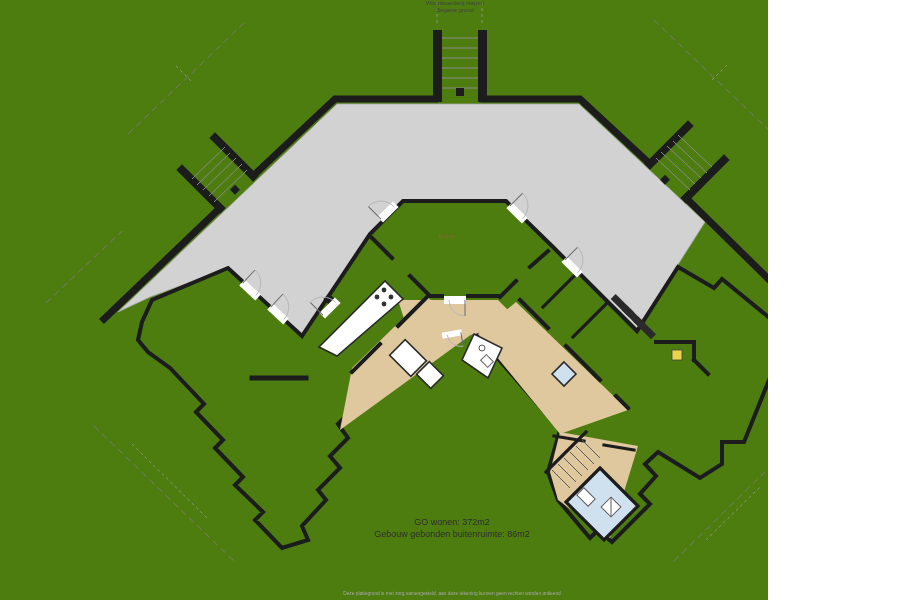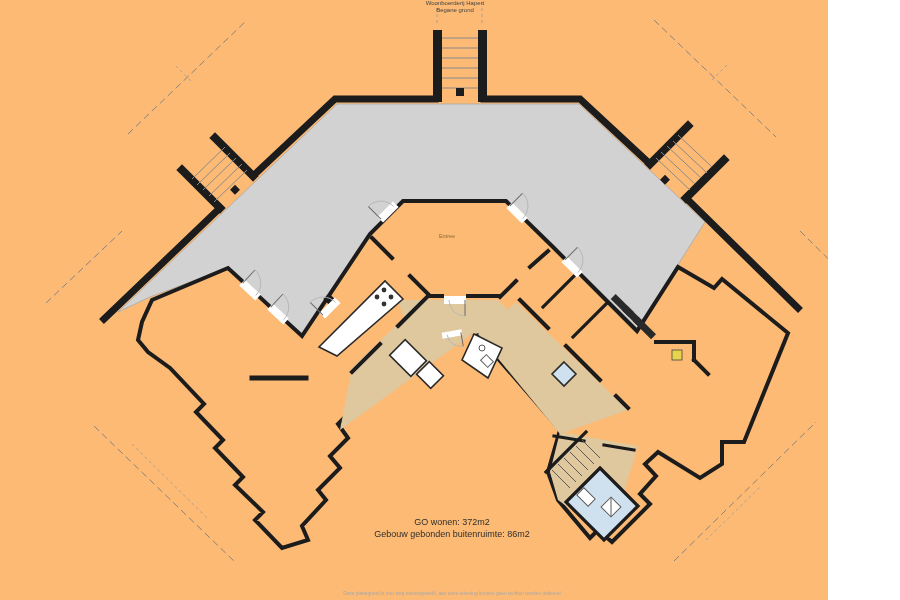--- a/index.html
+++ b/index.html
@@ -1,16 +1,16 @@
 <!DOCTYPE html>
 <html><head>
 <meta charset="utf-8">
 <style>
   html,body{margin:0;padding:0;background:#fff;}
-  #stage{position:relative;width:828px;height:600px;background:#fdba74;overflow:hidden;
+  #stage{position:relative;width:768px;height:600px;background:#4d7c0f;overflow:hidden;
          font-family:"Liberation Sans", sans-serif;}
   svg{position:absolute;left:0;top:0;}
   .wall{stroke:#1c1c1c;fill:none;stroke-linecap:square;}
   .w7{stroke-width:7;}
   .w4{stroke-width:4;}
   .w3{stroke-width:3.2;}
   .w5{stroke-width:5;}
   .rung{stroke:#8a8a8a;stroke-width:1;}
   .dash{stroke:#7d7d7d;stroke-width:0.9;stroke-dasharray:7 4;fill:none;}
   .dash2{stroke:#9a9a9a;stroke-width:0.8;stroke-dasharray:3 3;fill:none;}

